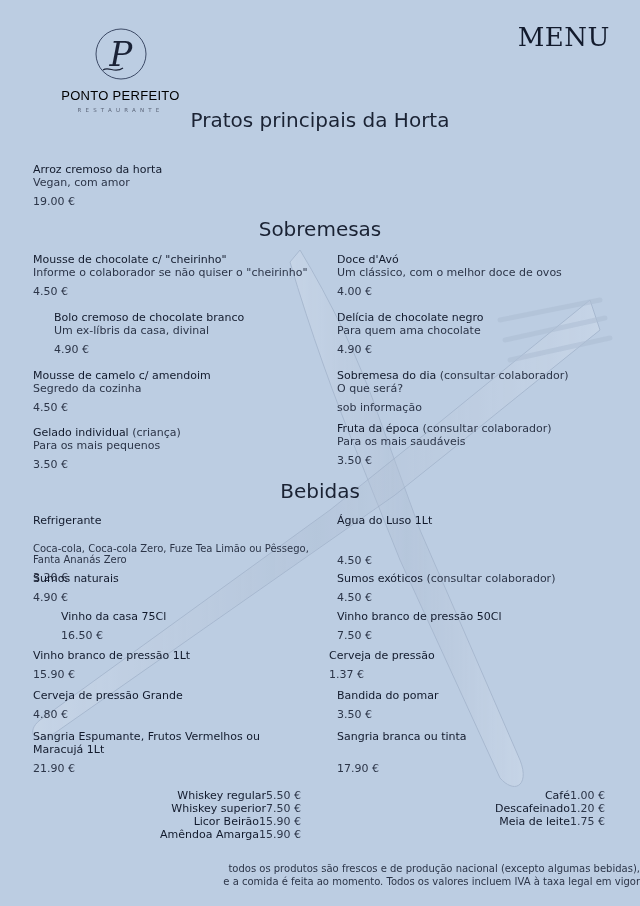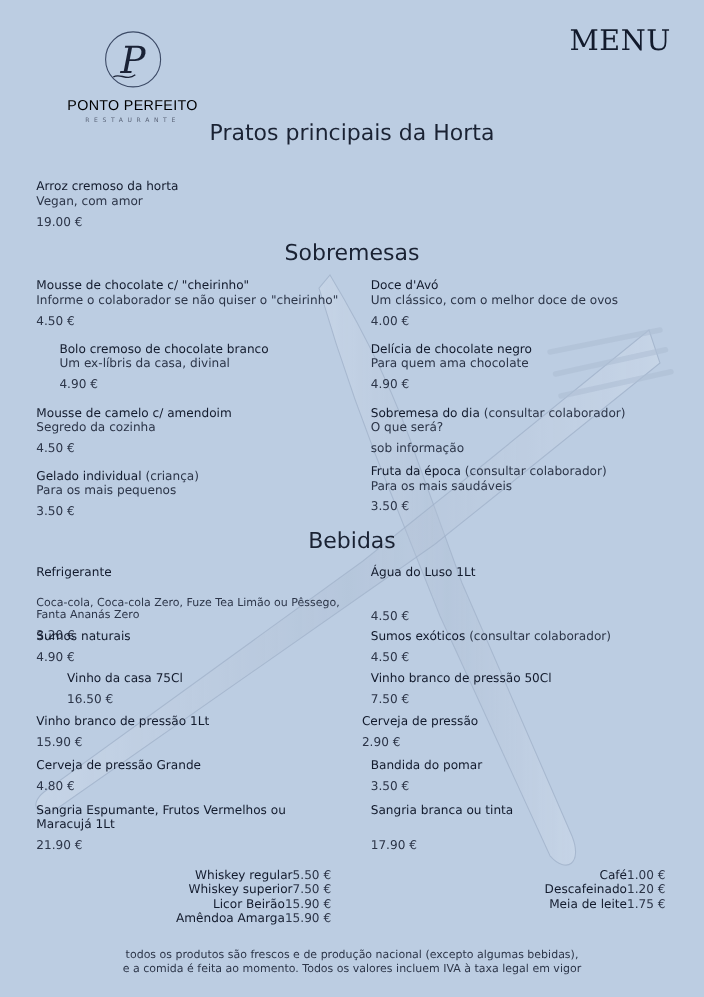--- a/index.html
+++ b/index.html
@@ -25,21 +25,21 @@
     .item .name { color: #121a2c; }
     .item .note { color: #2c3548; }
     .item .desc { color: #2c3548; }
     .item .desc.small { font-size: 10px; line-height: 11px; margin-top: 16px; }
     .item .price { color: #2c3548; margin-top: 6px; }
 
     .row-list { position: absolute; font-size: 11px; line-height: 13px; color: #121a2c; }
     .row-list .row { display: flex; justify-content: flex-end; }
     .row-list .row .p { color: #2c3548; }
 
-    .footer { position: absolute; left: 0; width: 640px; top: 862px; text-align: center; font-size: 10px; line-height: 13px; color: #2c3548; }
+    .footer { position: absolute; left: 0; width: 640px; top: 862px; text-align: right; font-size: 10px; line-height: 13px; color: #2c3548; }
   </style>
 </head>
 <body>
 
 <svg class="watermark" viewBox="0 0 640 906" xmlns="http://www.w3.org/2000/svg">
   <defs>
     <linearGradient id="metal" x1="0" y1="0" x2="1" y2="0">
       <stop offset="0" stop-color="#d6e0ee" stop-opacity="0.55"></stop>
       <stop offset="0.5" stop-color="#a9b9cf" stop-opacity="0.45"></stop>
       <stop offset="1" stop-color="#d6e0ee" stop-opacity="0.55"></stop>
@@ -156,21 +156,21 @@
   <div class="item" style="left:337px; top:572px;">
     <div><span class="name">Sumos exóticos</span> <span class="note">(consultar colaborador)</span></div>
     <div class="price">4.50 €</div>
   </div>
   <div class="item" style="left:337px; top:610px;">
     <div class="name">Vinho branco de pressão 50Cl</div>
     <div class="price">7.50 €</div>
   </div>
   <div class="item" style="left:329px; top:649px;">
     <div class="name">Cerveja de pressão</div>
-    <div class="price">2.90 €</div>
+    <div class="price">1.37 €</div>
   </div>
   <div class="item" style="left:337px; top:689px;">
     <div class="name">Bandida do pomar</div>
     <div class="price">3.50 €</div>
   </div>
   <div class="item" style="left:337px; top:730px;">
     <div class="name">Sangria branca ou tinta</div>
     <div class="price" style="margin-top:19px;">17.90 €</div>
   </div>
 

